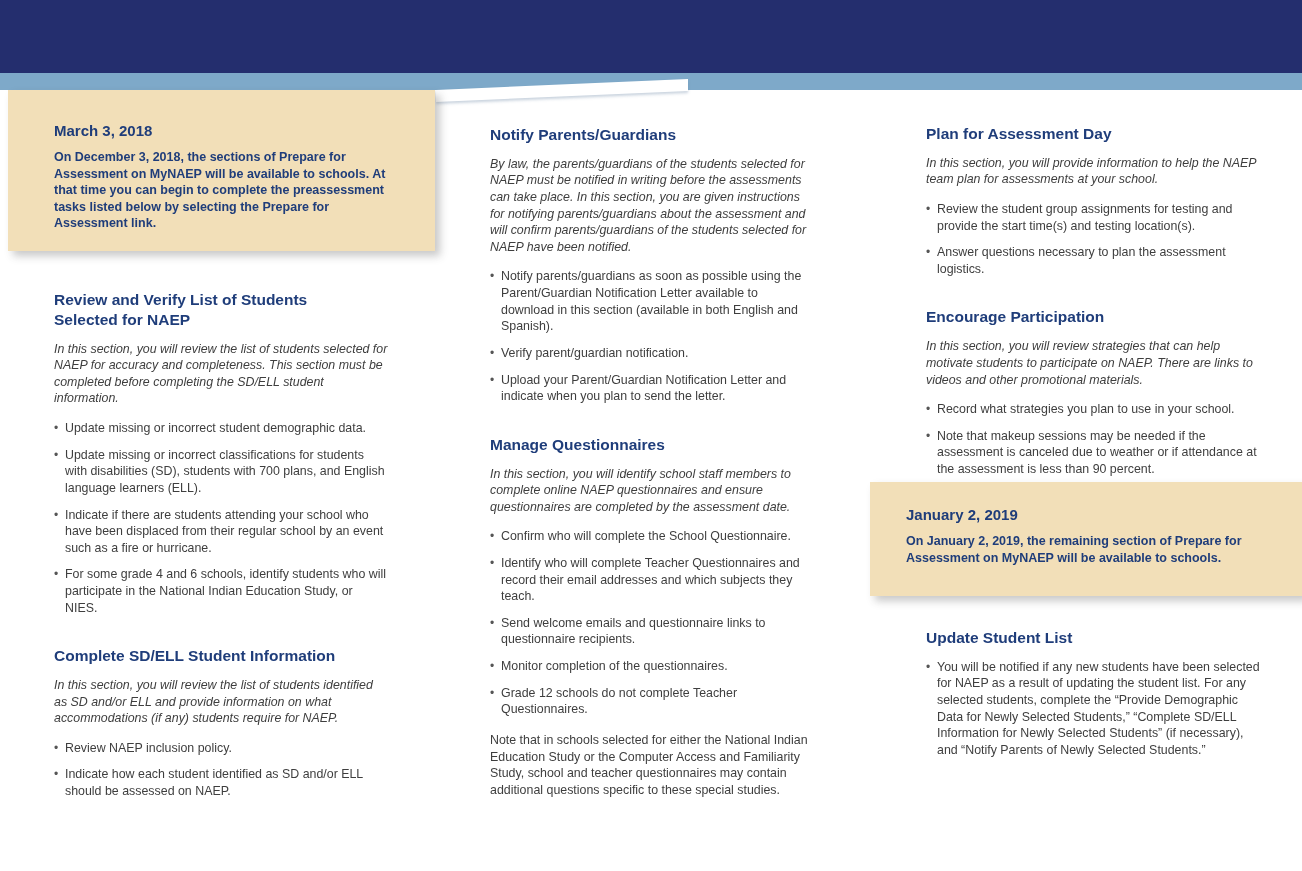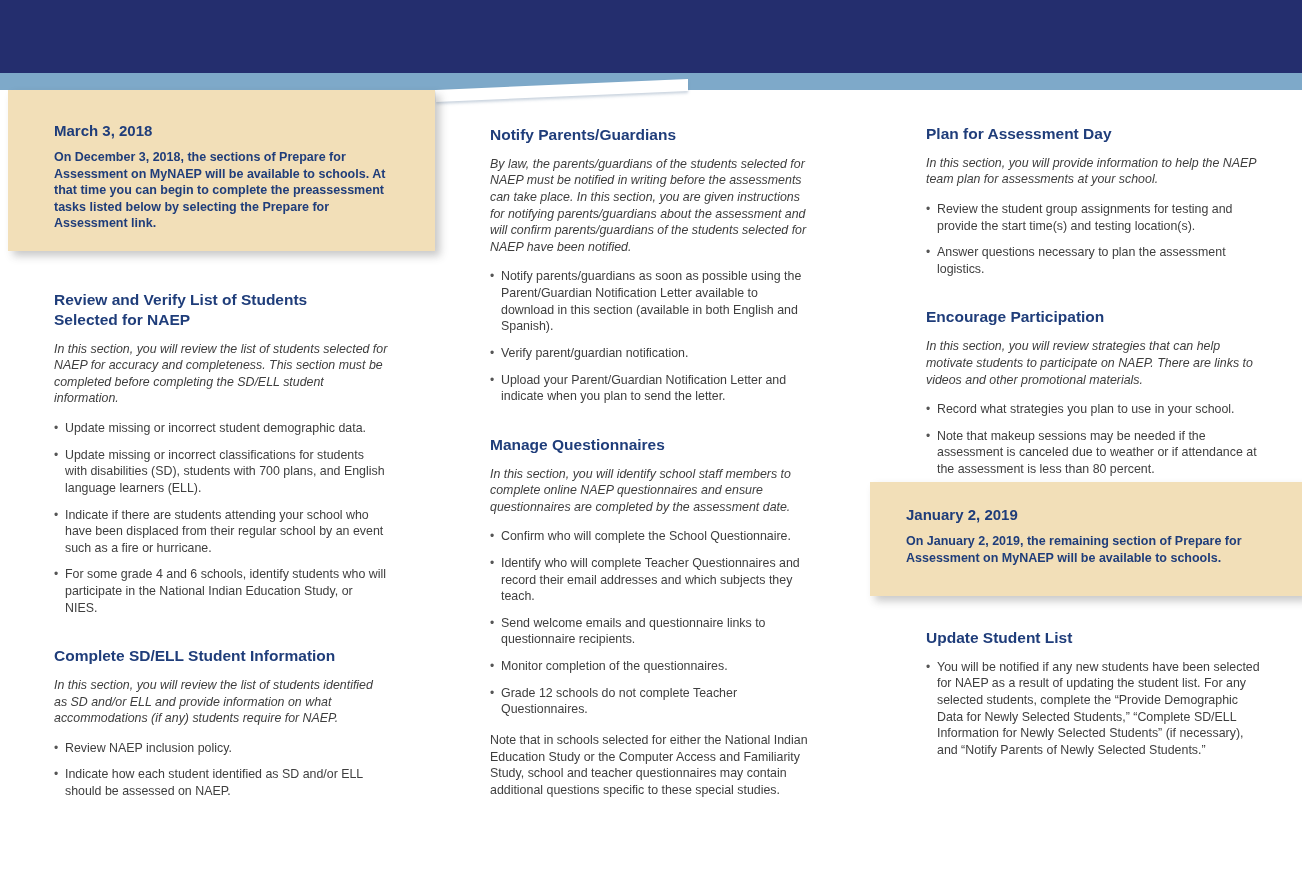--- a/index.html
+++ b/index.html
@@ -136,21 +136,21 @@
         <li>Review the student group assignments for testing and provide the start time(s) and testing location(s).</li>
         <li>Answer questions necessary to plan the assessment logistics.</li>
       </ul>
     </section>
 
     <section>
       <h2 class="sec-title">Encourage Participation</h2>
       <p class="intro">In this section, you will review strategies that can help motivate students to participate on NAEP. There are links to videos and other promotional materials.</p>
       <ul class="bullets">
         <li>Record what strategies you plan to use in your school.</li>
-        <li>Note that makeup sessions may be needed if the assessment is canceled due to weather or if attendance at the assessment is less than 80 percent.</li>
+        <li>Note that makeup sessions may be needed if the assessment is canceled due to weather or if attendance at the assessment is less than 90 percent.</li>
       </ul>
     </section>
   </div>
 
   <section class="date-box jan">
     <h2 class="date-title">January 2, 2019</h2>
     <p class="date-body">On January 2, 2019, the remaining section of Prepare for Assessment on MyNAEP will be available to schools.</p>
   </section>
 
   <div class="col col3b">

